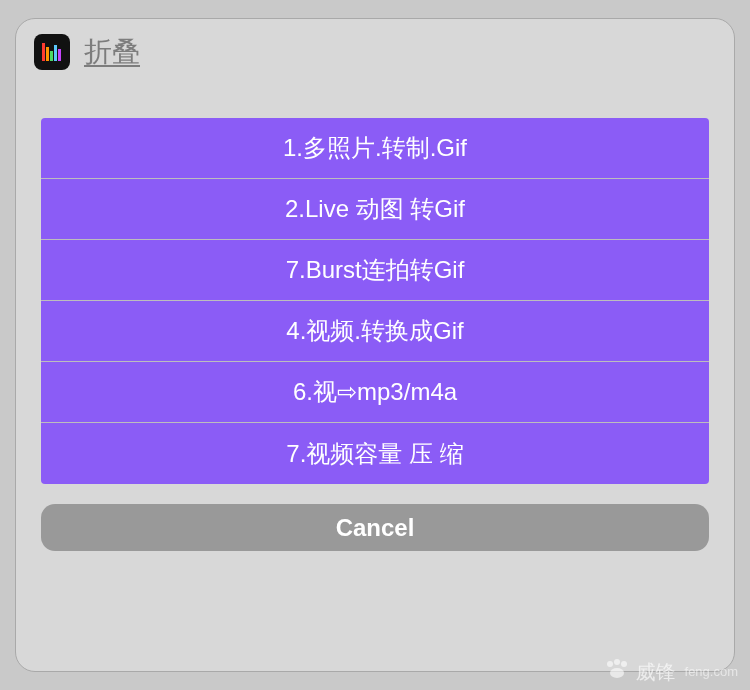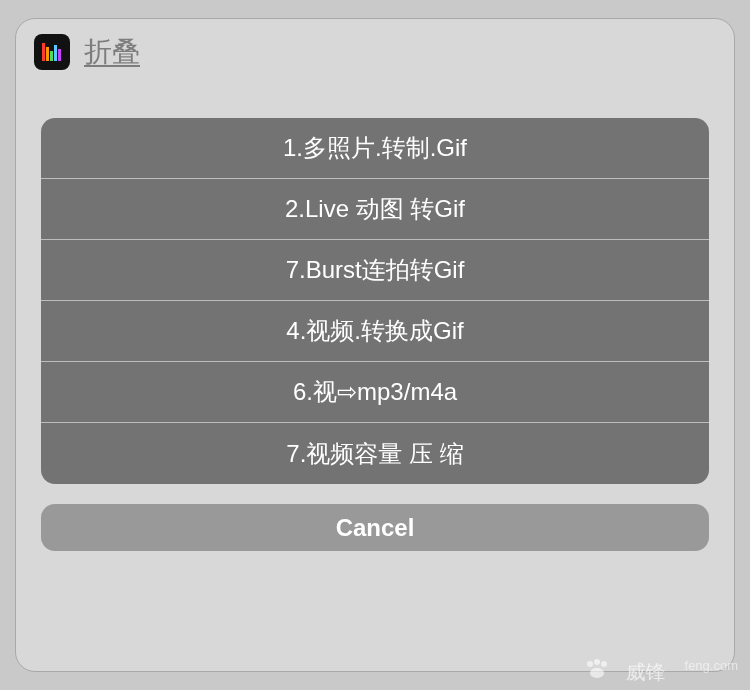--- a/index.html
+++ b/index.html
@@ -55,22 +55,22 @@
       font-size: 28px;
       color: #7d7d7d;
       text-decoration: underline;
       text-underline-offset: 4px;
       cursor: pointer;
     }
     .content {
       padding: 35px 25px 0 25px;
     }
     .option-list {
-      background: #737373;
-      border-radius: 14px;
+      background: #8b5cf6;
+      border-radius: 4px;
       overflow: hidden;
     }
     .option-item {
       height: 61px;
       display: flex;
       align-items: center;
       justify-content: center;
       font-size: 24px;
       color: #ffffff;
       border-bottom: 1px solid #bdbdbd;
@@ -92,34 +92,34 @@
       color: #ffffff;
       font-weight: 600;
       cursor: pointer;
     }
     .watermark {
       position: absolute;
       bottom: 4px;
       right: 12px;
       display: flex;
       align-items: center;
-      gap: 16px;
+      gap: 6px;
       color: rgba(255,255,255,0.65);
       font-size: 20px;
       font-weight: 500;
     }
     .watermark .paw {
       font-size: 22px;
     }
     .watermark .site {
       font-size: 13px;
       margin-left: 3px;
       opacity: 0.85;
       align-self: flex-end;
-      margin-bottom: 13px;
+      margin-bottom: 7px;
     }
   </style>
 </head>
 <body>
 
 <div class="sheet">
   <div class="header">
     <div class="app-icon">
       <svg width="22" height="22" viewBox="0 0 22 22">
         <rect x="1" y="2" width="3" height="18" fill="#ff3b30"></rect>

